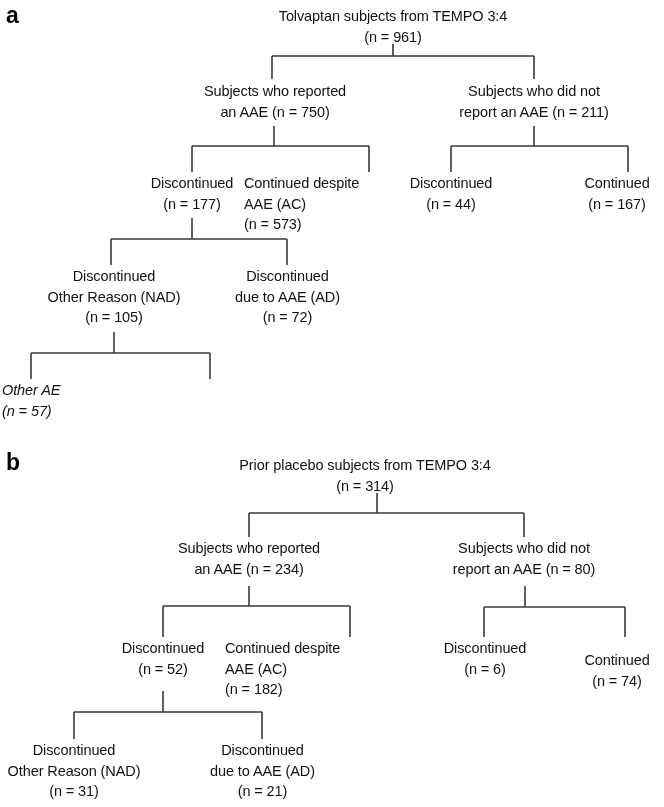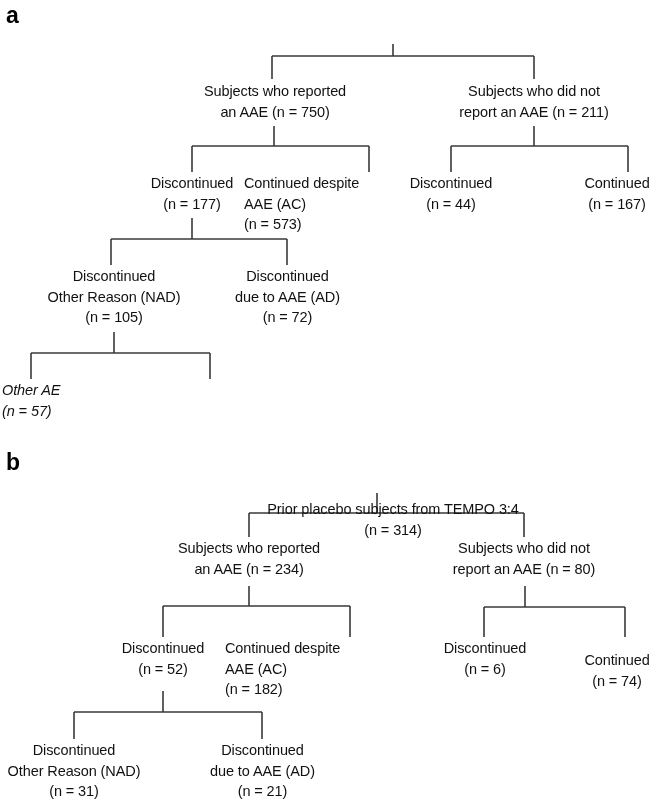--- a/index.html
+++ b/index.html
@@ -76,20 +76,22 @@
 
     <path d="M 249 586 L 249 606 M 163 606 L 350 606 M 163 606 L 163 637 M 350 606 L 350 637"></path>
 
     <path d="M 525 586 L 525 607 M 484 607 L 625 607 M 484 607 L 484 637 M 625 607 L 625 637"></path>
 
     <path d="M 163 691 L 163 712 M 74 712 L 262 712 M 74 712 L 74 739 M 262 712 L 262 739"></path>
   </svg>
 
   <div class="panel-letter" style="left:6px; top:4px;">a</div>
 
+  <div class="node c" style="left:243px; top:6px; width:300px;">Tolvaptan subjects from TEMPO 3:4
+(n = 961)</div>
 
   <div class="node c" style="left:165px; top:81px; width:220px;">Subjects who reported
 an AAE (n = 750)</div>
 
   <div class="node c" style="left:424px; top:81px; width:220px;">Subjects who did not
 report an AAE (n = 211)</div>
 
   <div class="node c" style="left:132px; top:173px; width:120px;">Discontinued
 (n = 177)</div>
 
@@ -110,21 +112,21 @@
   <div class="node c" style="left:212px; top:266px; width:151px;">Discontinued
 due to AAE (AD)
 (n = 72)</div>
 
   <div class="node l" style="left:2px; top:380px; width:110px;font-style:italic;">Other AE
 (n = 57)</div>
 
 
   <div class="panel-letter" style="left:6px; top:451px;">b</div>
 
-  <div class="node c" style="left:228px; top:455px; width:330px;margin-top:44px;">Prior placebo subjects from TEMPO 3:4
+  <div class="node c" style="left:200px; top:455px; width:330px;">Prior placebo subjects from TEMPO 3:4
 (n = 314)</div>
 
   <div class="node c" style="left:139px; top:538px; width:220px;">Subjects who reported
 an AAE (n = 234)</div>
 
   <div class="node c" style="left:414px; top:538px; width:220px;">Subjects who did not
 report an AAE (n = 80)</div>
 
   <div class="node c" style="left:103px; top:638px; width:120px;">Discontinued
 (n = 52)</div>

